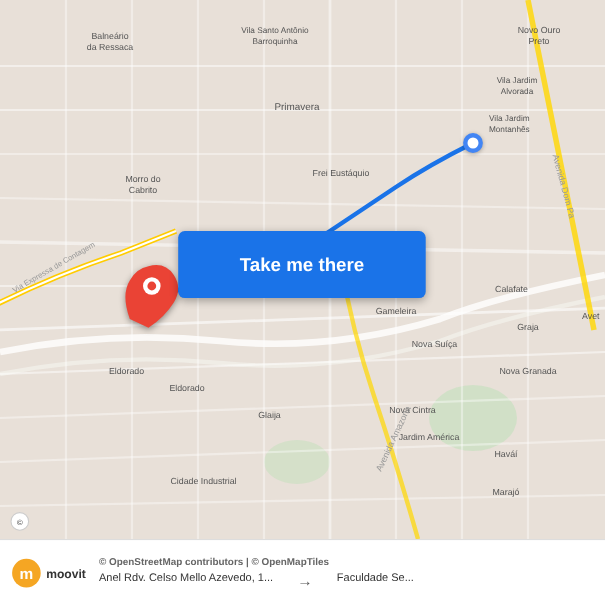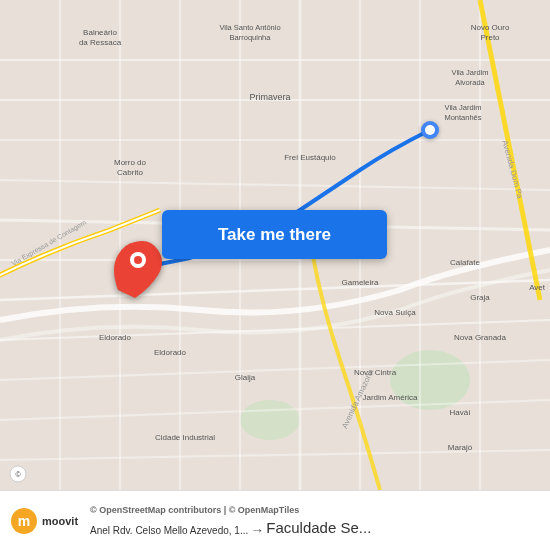--- a/index.html
+++ b/index.html
@@ -17,21 +17,21 @@
       position: absolute;
       top: 0; left: 0;
       width: 100%; height: 100%;
     }
 
     #take-me-there-btn {
       position: absolute;
       top: 210px;
       left: 162px;
       width: 225px;
-      height: 49px;
+      height: 61px;
       background-color: #1a73e8;
       color: white;
       border: none;
       border-radius: 6px;
       font-size: 17px;
       font-weight: bold;
       cursor: pointer;
       display: flex;
       align-items: center;
       justify-content: center;
@@ -64,40 +64,40 @@
 
     #footer-attribution {
       font-size: 9px;
       color: #666;
       margin-bottom: 4px;
       font-weight: bold;
     }
 
     #footer-route {
       display: flex;
-      align-items: flex-end;
-      gap: 2px;
+      align-items: flex-start;
+      gap: 22px;
     }
 
     #from-label {
       font-size: 10px;
       color: #333;
       max-width: 180px;
       overflow: hidden;
       text-overflow: ellipsis;
       white-space: nowrap;
     }
 
     #arrow-icon {
       font-size: 14px;
       color: #555;
     }
 
     #to-label {
-      font-size: 15px;
+      font-size: 10px;
       color: #333;
       max-width: 120px;
       overflow: hidden;
       text-overflow: ellipsis;
       white-space: nowrap;
     }
 
     .destination-pin {
       filter: drop-shadow(0 2px 3px rgba(0,0,0,0.4));
     }

